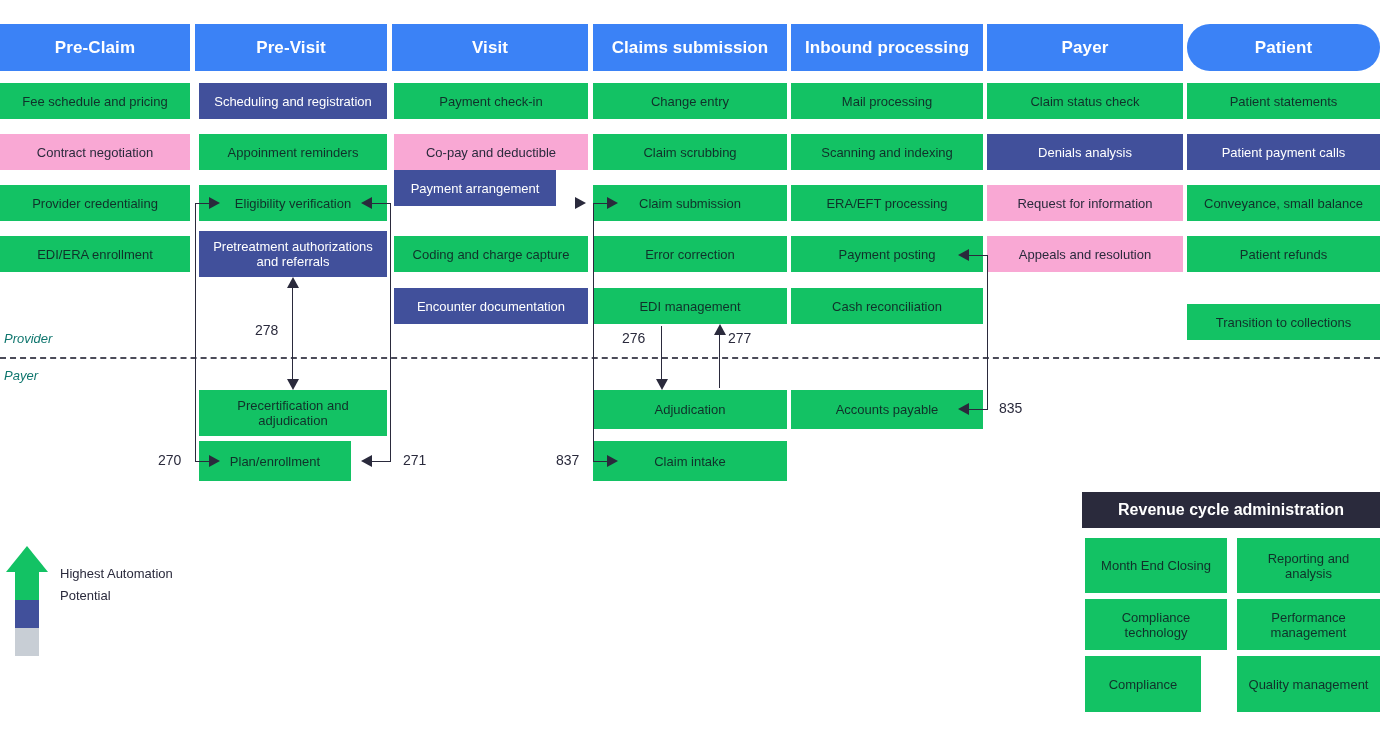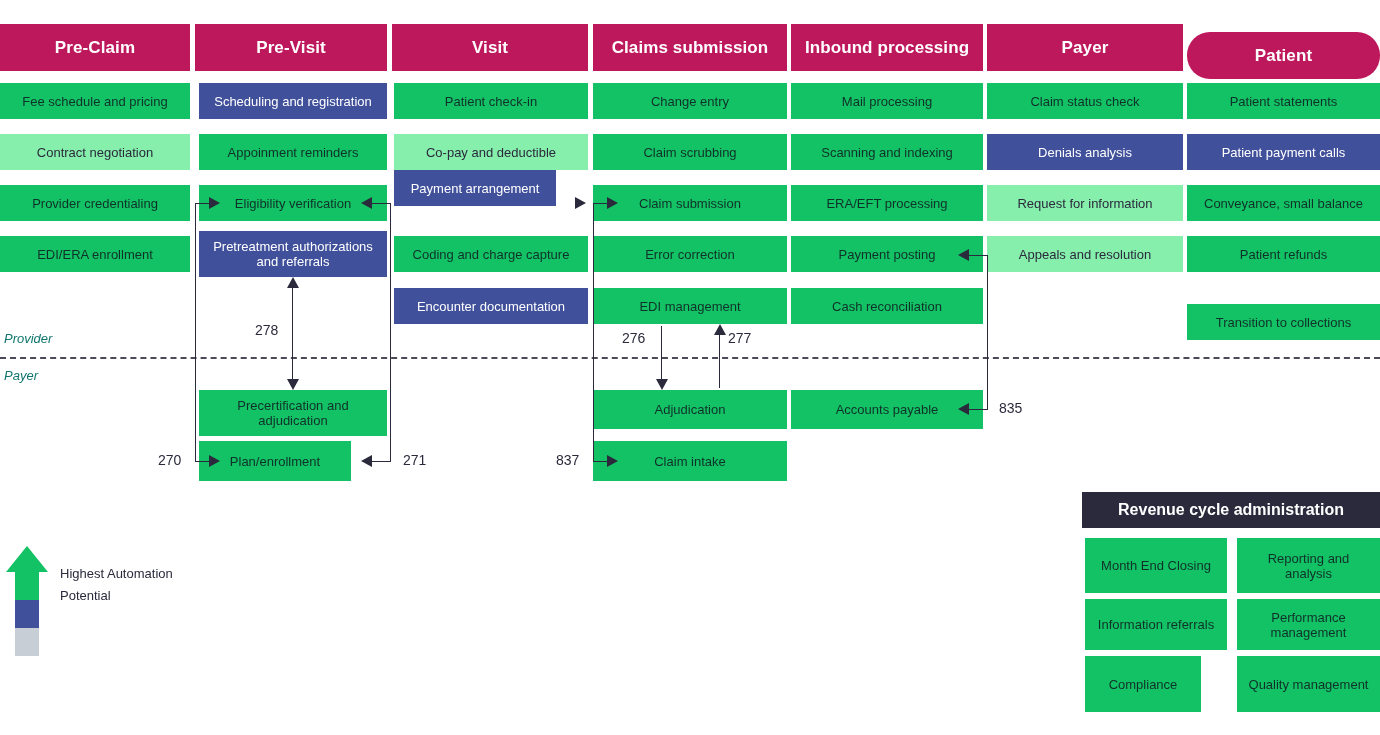--- a/index.html
+++ b/index.html
@@ -7,21 +7,21 @@
     width: 1380px; height: 735px;
     background: #ffffff;
     font-family: "Liberation Sans", sans-serif;
     overflow: hidden;
   }
   #stage { position: relative; width: 1380px; height: 735px; }
 
   
   .col-header {
     position: absolute;
-    background: #be185d;
+    background: #3b82f6;
     color: #ffffff;
     font-size: 17px;
     font-weight: bold;
     display: flex;
     align-items: center;
     justify-content: center;
     letter-spacing: .1px;
   }
 
   
@@ -30,21 +30,21 @@
     display: flex;
     align-items: center;
     justify-content: center;
     text-align: center;
     font-size: 13px;
     line-height: 15px;
     padding: 2px 6px;
   }
   .green { background: #13c264; color: #10312a; }
   .blue  { background: #41509b; color: #ffffff; }
-  .gray  { background: #86efac; color: #2a2a3c; }
+  .gray  { background: #f9a8d4; color: #2a2a3c; }
 
   
   .lane-label {
     position: absolute;
     font-size: 13px;
     font-style: italic;
     color: #0f766e;
   }
   .divider {
     position: absolute;
@@ -114,33 +114,33 @@
 <body>
 
 <div id="stage">
 
   <div class="col-header" style="left:0px;top:24px;width:190px;height:47px;">Pre-Claim</div>
   <div class="col-header" style="left:195px;top:24px;width:192px;height:47px;">Pre-Visit</div>
   <div class="col-header" style="left:392px;top:24px;width:196px;height:47px;">Visit</div>
   <div class="col-header" style="left:593px;top:24px;width:194px;height:47px;">Claims submission</div>
   <div class="col-header" style="left:791px;top:24px;width:192px;height:47px;">Inbound processing</div>
   <div class="col-header" style="left:987px;top:24px;width:196px;height:47px;">Payer</div>
-  <div class="col-header" style="left:1187px;top:32px;width:193px;height:47px;border-radius:23px;">Patient</div>
+  <div class="col-header" style="left:1187px;top:24px;width:193px;height:47px;border-radius:23px;">Patient</div>
 
   <div class="box green" style="left:0px;top:83px;width:190px;height:36px;">Fee schedule and pricing</div>
   <div class="box gray" style="left:0px;top:134px;width:190px;height:36px;">Contract negotiation</div>
   <div class="box green" style="left:0px;top:185px;width:190px;height:36px;">Provider credentialing</div>
   <div class="box green" style="left:0px;top:236px;width:190px;height:36px;">EDI/ERA enrollment</div>
 
   <div class="box blue" style="left:199px;top:83px;width:188px;height:36px;">Scheduling and registration</div>
   <div class="box green" style="left:199px;top:134px;width:188px;height:36px;">Appoinment reminders</div>
   <div class="box green" style="left:199px;top:185px;width:188px;height:36px;">Eligibility verification</div>
   <div class="box blue" style="left:199px;top:231px;width:188px;height:46px;">Pretreatment authorizations and referrals</div>
 
-  <div class="box green" style="left:394px;top:83px;width:194px;height:36px;">Patient check-in</div>
+  <div class="box green" style="left:394px;top:83px;width:194px;height:36px;">Payment check-in</div>
   <div class="box gray" style="left:394px;top:134px;width:194px;height:36px;">Co-pay and deductible</div>
   <div class="box blue" style="left:394px;top:170px;width:162px;height:36px;">Payment arrangement</div>
   <div class="box green" style="left:394px;top:236px;width:194px;height:36px;">Coding and charge capture</div>
   <div class="box blue" style="left:394px;top:288px;width:194px;height:36px;">Encounter documentation</div>
 
   <div class="box green" style="left:593px;top:83px;width:194px;height:36px;">Change entry</div>
   <div class="box green" style="left:593px;top:134px;width:194px;height:36px;">Claim scrubbing</div>
   <div class="box green" style="left:593px;top:185px;width:194px;height:36px;">Claim submission</div>
   <div class="box green" style="left:593px;top:236px;width:194px;height:36px;">Error correction</div>
   <div class="box green" style="left:593px;top:288px;width:194px;height:36px;">EDI management</div>
@@ -221,18 +221,18 @@
   <div class="legend-seg" style="left:15px;top:571px;height:29px;background:#13c264;"></div>
   <div class="legend-seg" style="left:15px;top:600px;height:28px;background:#41509b;"></div>
   <div class="legend-seg" style="left:15px;top:628px;height:28px;background:#c8ced5;"></div>
   <div class="legend-text" style="left:60px;top:563px;width:180px;">Highest Automation
 Potential</div>
 
   <div class="rca-header" style="left:1082px;top:492px;width:298px;height:36px;">Revenue cycle administration</div>
 
   <div class="box green" style="left:1085px;top:538px;width:142px;height:55px;">Month End Closing</div>
   <div class="box green" style="left:1237px;top:538px;width:143px;height:55px;">Reporting and analysis</div>
-  <div class="box green" style="left:1085px;top:599px;width:142px;height:51px;">Information referrals</div>
+  <div class="box green" style="left:1085px;top:599px;width:142px;height:51px;">Compliance technology</div>
   <div class="box green" style="left:1237px;top:599px;width:143px;height:51px;">Performance management</div>
   <div class="box green" style="left:1085px;top:656px;width:116px;height:56px;">Compliance</div>
   <div class="box green" style="left:1237px;top:656px;width:143px;height:56px;">Quality management</div>
 
 </div>
 
 </body></html>

